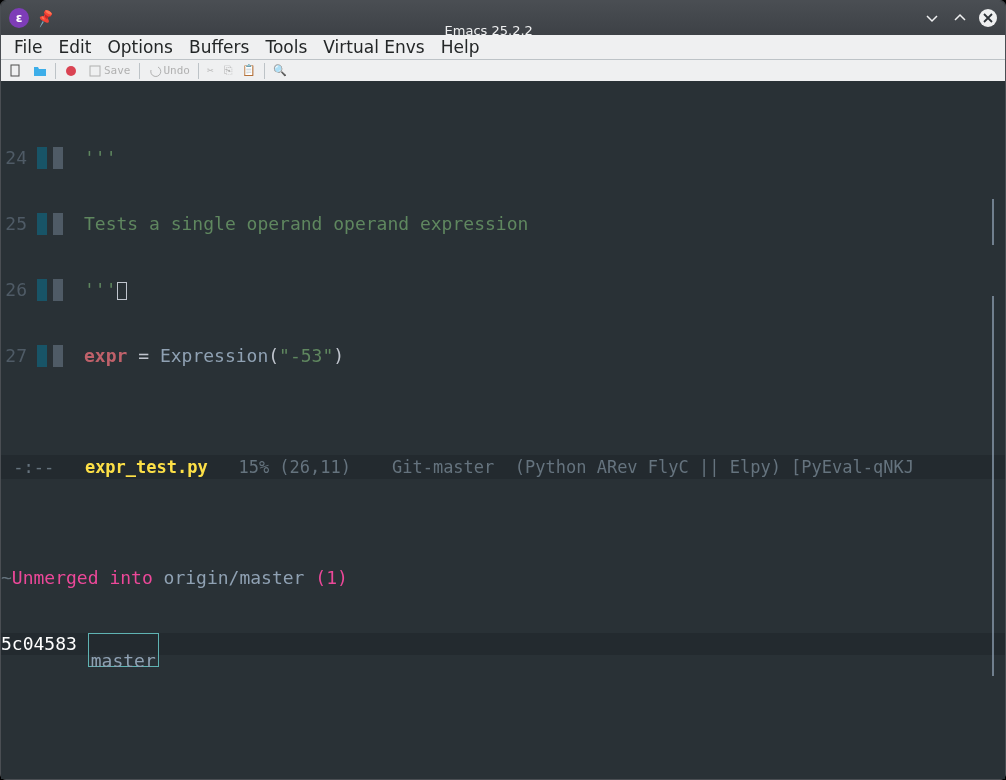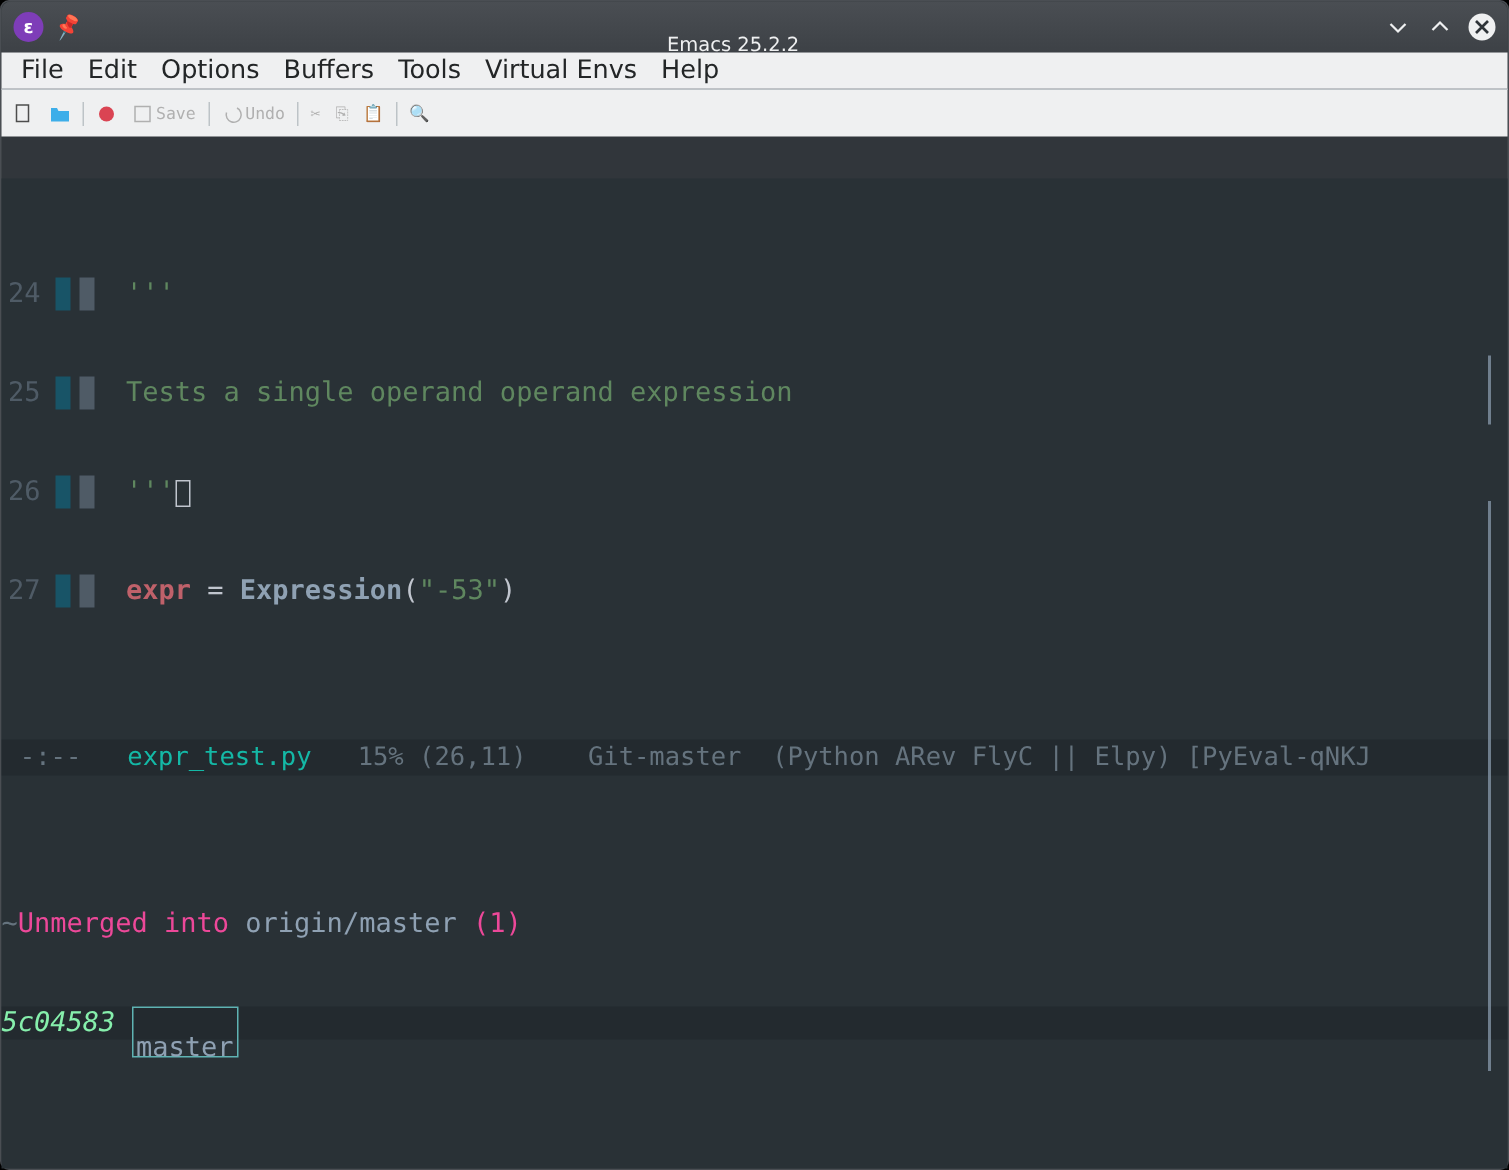--- a/index.html
+++ b/index.html
@@ -50,21 +50,21 @@
   align-items: center;
   padding: 0 6px;
   gap: 2px;
   font-family: "DejaVu Sans", sans-serif;
   font-size: 17px;
   color: #232627;
 }
 .menu-item { padding: 2px 7px; cursor: pointer; }
 .toolbar {
   background: #eff0f1;
-  height: 32px;
+  height: 22px;
   display: flex;
   align-items: center;
   padding: 0 4px;
   gap: 2px;
   border-top: 1px solid #bdc3c7;
   font-size: 11px;
   color: #888;
 }
 .tool-btn { padding: 2px 4px; display: flex; align-items: center; gap: 2px; color: #4d4d4d; }
 .tool-btn.disabled { color: #b0b0b0; }
@@ -80,38 +80,38 @@
   white-space: pre;
 }
 .line { display: flex; height: 22px; }
 .lnum { width: 28px; text-align: right; color: #4f5b66; padding-right: 2px; flex-shrink: 0; }
 .gut { width: 55px; flex-shrink: 0; }
 .gut.bars { display:flex; }
 .gut .b1 { width:10px; height:22px; background:#185467; margin-left:8px;}
 .gut .b2 { width:10px; height:22px; background:#4f5b66; margin-left:6px;}
 .code { flex: 1; }
 .str { color: #5f875f; }
-.fn { color: #8fa1b3; font-weight: bold; }
+.fn { color: #8fa1b3; }
 .var { color: #bf616a; font-weight: bold; }
 .cursor-box { border: 1px solid #c0c5ce; display:inline-block; height:18px; width:10px; vertical-align: text-bottom; }
 .modeline {
   background: #185467;
   color: #c0c5ce;
   height: 24px;
   line-height: 24px;
   font-size: 17px;
   white-space: pre;
   padding: 0 2px;
   overflow: hidden;
 }
 .modeline.inactive { background: #232a2f; color: #65737e; }
-.ml-file { color: #14b8a6; font-weight: normal; }
+.ml-file { color: #fde047; font-weight: bold; }
 .magit-hdr { color: #ec4899; text-align: center; }
 .branch { color: #8fa1b3; }
-.hash { color: #86efac; font-style: italic; }
+.hash { color: #ffffff; }
 .branch-box { border: 1px solid #5fb3b3; color: #8fa1b3; padding: 16px 2px; }
 .commit-line { background: #232a2f; }
 .thin-vbar { position: absolute; right:11px; width:2px; background:#8fa1b3; opacity:.7;}
 </style>
 </head>
 <body>
 
 <div class="window" style="position:relative;">
 
   <div class="titlebar">
@@ -180,21 +180,21 @@
         <span>Undo</span>
       </div>
     <div class="tool-sep"></div>
     <div class="tool-btn disabled">✂</div>
     <div class="tool-btn disabled">⎘</div>
     <div class="tool-btn disabled">📋</div>
     <div class="tool-sep"></div>
     <div class="tool-btn disabled">🔍</div>
   </div>
 
-  <div class="editor" style="position:relative;margin-top:28px;">
+  <div class="editor" style="position:relative;">
     
     <div class="line"><span class="lnum">24</span><span class="gut bars"><span class="b1"></span><span class="b2"></span></span><span class="code"><span class="str">'''</span></span></div>
     <div class="line"><span class="lnum">25</span><span class="gut bars"><span class="b1"></span><span class="b2"></span></span><span class="code"><span class="str">Tests a single operand operand expression</span></span></div>
     <div class="line"><span class="lnum">26</span><span class="gut bars"><span class="b1"></span><span class="b2"></span></span><span class="code"><span class="str">'''</span><span class="cursor-box"></span></span></div>
     <div class="line"><span class="lnum">27</span><span class="gut bars"><span class="b1"></span><span class="b2"></span></span><span class="code"><span class="var">expr</span><span> = </span><span class="fn">Expression</span><span>(</span><span class="str">"-53"</span><span>)</span></span></div>
 
     
     <div class="modeline inactive"><span> -:-- </span><span class="ml-file">  expr_test.py</span><span>   15% (26,11)</span><span>    Git-master</span><span>  (Python ARev FlyC || Elpy) [PyEval-qNKJ</span></div>
 
     

